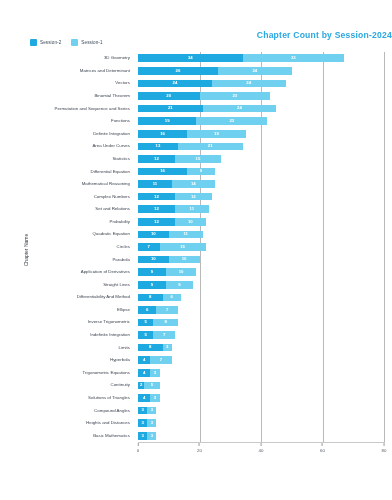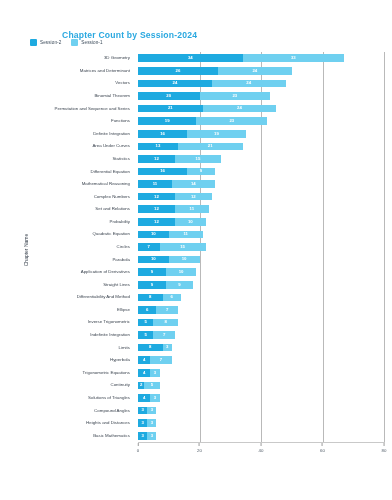--- a/index.html
+++ b/index.html
@@ -26,21 +26,21 @@
   .legend-swatch{
     width:7px;height:7px;display:block;border-radius:1px;
   }
   .legend-label{
     font-size:4.6px;color:#3b4a5a;letter-spacing:.1px;white-space:nowrap;
   }
   
   .chart-title{
     position:absolute;
     left:17px;right:0;top:30px;
-    text-align:left;
+    text-align:right;
     font-size:8.6px;
     font-weight:bold;
     color:#2aa8e0;
     letter-spacing:.2px;
     padding-left:45px;
   }
   
   .plot-area{
     position:absolute;
     left:138px;top:52px;

